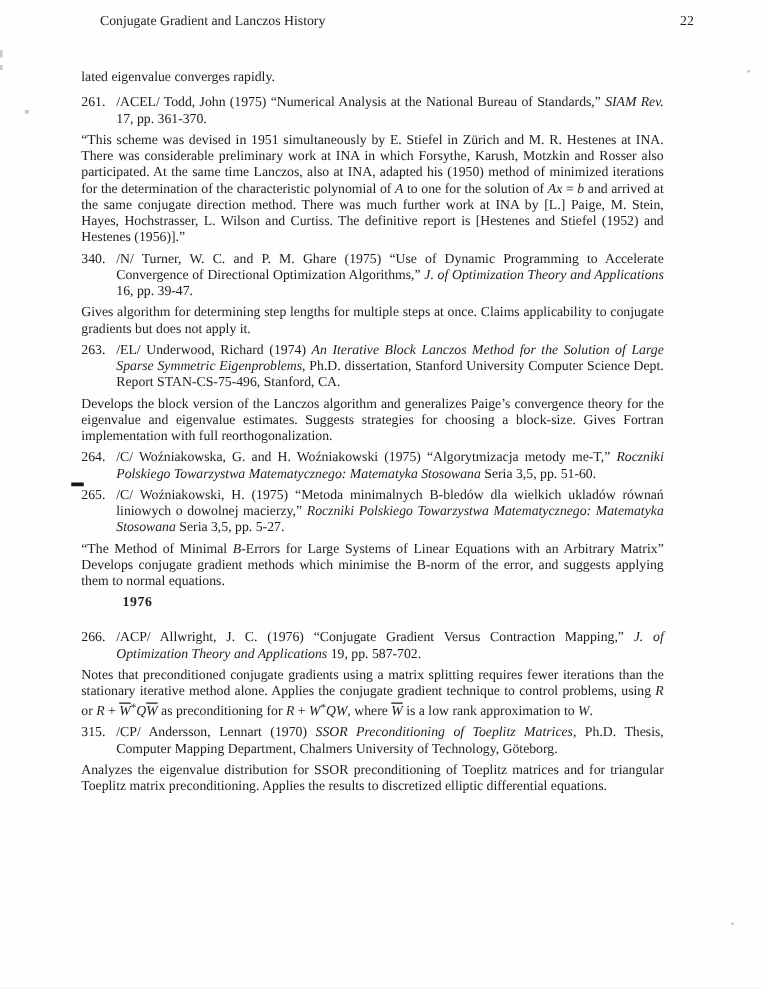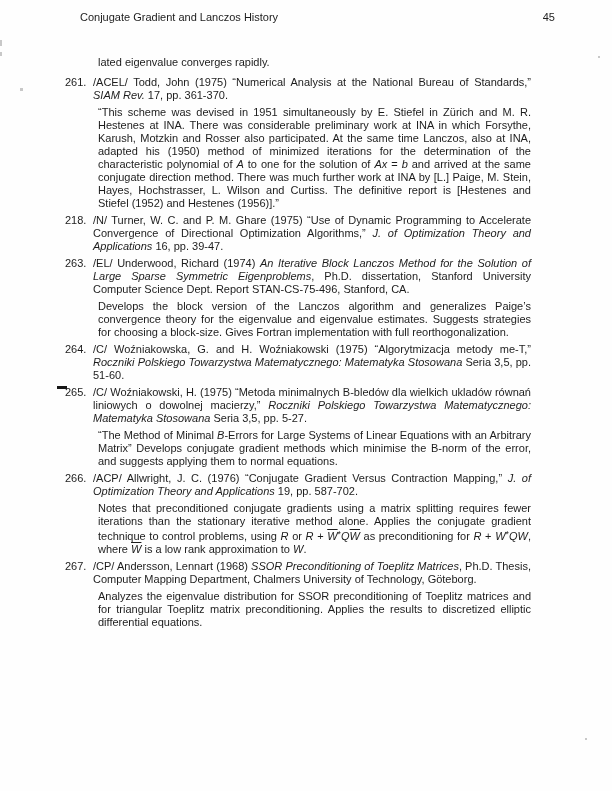--- a/index.html
+++ b/index.html
@@ -1,99 +1,101 @@
 <!DOCTYPE html>
 <html><head>
 <meta charset="utf-8">
 <style>
   html,body{margin:0;padding:0;background:#e8e8e8;}
   .page{
     position:relative;
     width:612px;height:791px;
     background:#fefefe;
     overflow:hidden;
-    font-family:Liberation Sans, sans-serif;
+    font-family:Liberation Serif, serif;
     color:#1c1c1c;
     font-size:11px;
     line-height:13px;
   }
   .header{
     position:absolute;top:11px;left:80px;right:57px;
     display:flex;justify-content:space-between;
   }
   .content{
     position:absolute;top:56px;left:65px;width:466px;
   }
   p{margin:0 0 4px 0;}
   .just{text-align:justify;}
-  .indented{margin-left:33px;}
+  .indented{}
   .intro{margin-bottom:7px;}
   .entry{position:relative;}
   .num{position:absolute;left:0;top:0;}
   .ref{margin-left:28px;margin-bottom:4px;}
-  .note{margin-left:33px;margin-bottom:4px;}
+  .note{margin-bottom:4px;}
   .year{margin:3px 0 15px 33px;font-weight:bold;letter-spacing:.5px;}
   .i{font-style:italic;}
   .ov{text-decoration:overline;}
   .i.ov{font-style:italic;text-decoration:overline;}
   .sup{font-size:80%;vertical-align:3px;}
   .artifact{position:absolute;background:#161616;}
   .speck{position:absolute;background:#9a9a9a;opacity:.55;}
 </style>
 </head>
 <body>
 
 <div class="page">
 
   <div class="header">
     <span>Conjugate Gradient and Lanczos History</span>
-    <span>45</span>
+    <span>22</span>
   </div>
 
   <div class="content">
     <p class="indented intro just">lated eigenvalue converges rapidly.</p>
     <div id="sections">
   <div class="entry">
     <span class="num">261.</span>
     <p class="ref just"><span>/ACEL/ Todd, John (1975) “Numerical Analysis at the National Bureau of Standards,” </span><span class="i">SIAM Rev.</span><span> 17, pp. 361-370.</span></p>
     <p class="note just"><span>“This scheme was devised in 1951 simultaneously by E. Stiefel in Zürich and M. R. Hestenes at INA. There was considerable preliminary work at INA in which Forsythe, Karush, Motzkin and Rosser also participated. At the same time Lanczos, also at INA, adapted his (1950) method of minimized iterations for the determination of the characteristic polynomial of </span><span class="i">A</span><span> to one for the solution of </span><span class="i">Ax</span><span> = </span><span class="i">b</span><span> and arrived at the same conjugate direction method. There was much further work at INA by [L.] Paige, M. Stein, Hayes, Hochstrasser, L. Wilson and Curtiss. The definitive report is [Hestenes and Stiefel (1952) and Hestenes (1956)].”</span></p>
   </div>
 
   <div class="entry">
-    <span class="num">218.</span>
+    <span class="num">340.</span>
     <p class="ref just"><span>/N/ Turner, W. C. and P. M. Ghare (1975) “Use of Dynamic Programming to Accelerate Convergence of Directional Optimization Algorithms,” </span><span class="i">J. of Optimization Theory and Applications</span><span> 16, pp. 39-47.</span></p>
+    <p class="note just"><span>Gives algorithm for determining step lengths for multiple steps at once. Claims applicability to conjugate gradients but does not apply it.</span></p>
   </div>
 
   <div class="entry">
     <span class="num">263.</span>
     <p class="ref just"><span>/EL/ Underwood, Richard (1974) </span><span class="i">An Iterative Block Lanczos Method for the Solution of Large Sparse Symmetric Eigenproblems</span><span>, Ph.D. dissertation, Stanford University Computer Science Dept. Report STAN-CS-75-496, Stanford, CA.</span></p>
     <p class="note just"><span>Develops the block version of the Lanczos algorithm and generalizes Paige’s convergence theory for the eigenvalue and eigenvalue estimates. Suggests strategies for choosing a block-size. Gives Fortran implementation with full reorthogonalization.</span></p>
   </div>
 
   <div class="entry">
     <span class="num">264.</span>
     <p class="ref just"><span>/C/ Woźniakowska, G. and H. Woźniakowski (1975) “Algorytmizacja metody me-T,” </span><span class="i">Roczniki Polskiego Towarzystwa Matematycznego: Matematyka Stosowana</span><span> Seria 3,5, pp. 51-60.</span></p>
   </div>
 
   <div class="entry">
     <span class="num">265.</span>
     <p class="ref just"><span>/C/ Woźniakowski, H. (1975) “Metoda minimalnych B-bledów dla wielkich ukladów równań liniowych o dowolnej macierzy,” </span><span class="i">Roczniki Polskiego Towarzystwa Matematycznego: Matematyka Stosowana</span><span> Seria 3,5, pp. 5-27.</span></p>
     <p class="note just"><span>“The Method of Minimal </span><span class="i">B</span><span>-Errors for Large Systems of Linear Equations with an Arbitrary Matrix” Develops conjugate gradient methods which minimise the B-norm of the error, and suggests applying them to normal equations.</span></p>
   </div>
 
+  <p class="year">1976</p>
 
   <div class="entry">
     <span class="num">266.</span>
     <p class="ref just"><span>/ACP/ Allwright, J. C. (1976) “Conjugate Gradient Versus Contraction Mapping,” </span><span class="i">J. of Optimization Theory and Applications</span><span> 19, pp. 587-702.</span></p>
     <p class="note just"><span>Notes that preconditioned conjugate gradients using a matrix splitting requires fewer iterations than the stationary iterative method alone. Applies the conjugate gradient technique to control problems, using </span><span class="i">R</span><span> or </span><span class="i">R</span><span> + </span><span class="i ov">W</span><span class="sup">*</span><span class="i">Q</span><span class="i ov">W</span><span> as preconditioning for </span><span class="i">R</span><span> + </span><span class="i">W</span><span class="sup">*</span><span class="i">Q</span><span class="i">W</span><span>, where </span><span class="i ov">W</span><span> is a low rank approximation to </span><span class="i">W</span><span>.</span></p>
   </div>
 
   <div class="entry">
-    <span class="num">267.</span>
-    <p class="ref just"><span>/CP/ Andersson, Lennart (1968) </span><span class="i">SSOR Preconditioning of Toeplitz Matrices</span><span>, Ph.D. Thesis, Computer Mapping Department, Chalmers University of Technology, Göteborg.</span></p>
+    <span class="num">315.</span>
+    <p class="ref just"><span>/CP/ Andersson, Lennart (1970) </span><span class="i">SSOR Preconditioning of Toeplitz Matrices</span><span>, Ph.D. Thesis, Computer Mapping Department, Chalmers University of Technology, Göteborg.</span></p>
     <p class="note just"><span>Analyzes the eigenvalue distribution for SSOR preconditioning of Toeplitz matrices and for triangular Toeplitz matrix preconditioning. Applies the results to discretized elliptic differential equations.</span></p>
   </div>
 </div>
   </div>
 
   <div class="artifact" style="left:57px;top:386px;width:10px;height:3px;"></div>
   <div class="speck" style="left:0px;top:40px;width:2px;height:6px;"></div>
   <div class="speck" style="left:0px;top:52px;width:2px;height:4px;"></div>
   <div class="speck" style="left:20px;top:88px;width:3px;height:3px;"></div>
   <div class="speck" style="left:598px;top:56px;width:2px;height:2px;"></div>

